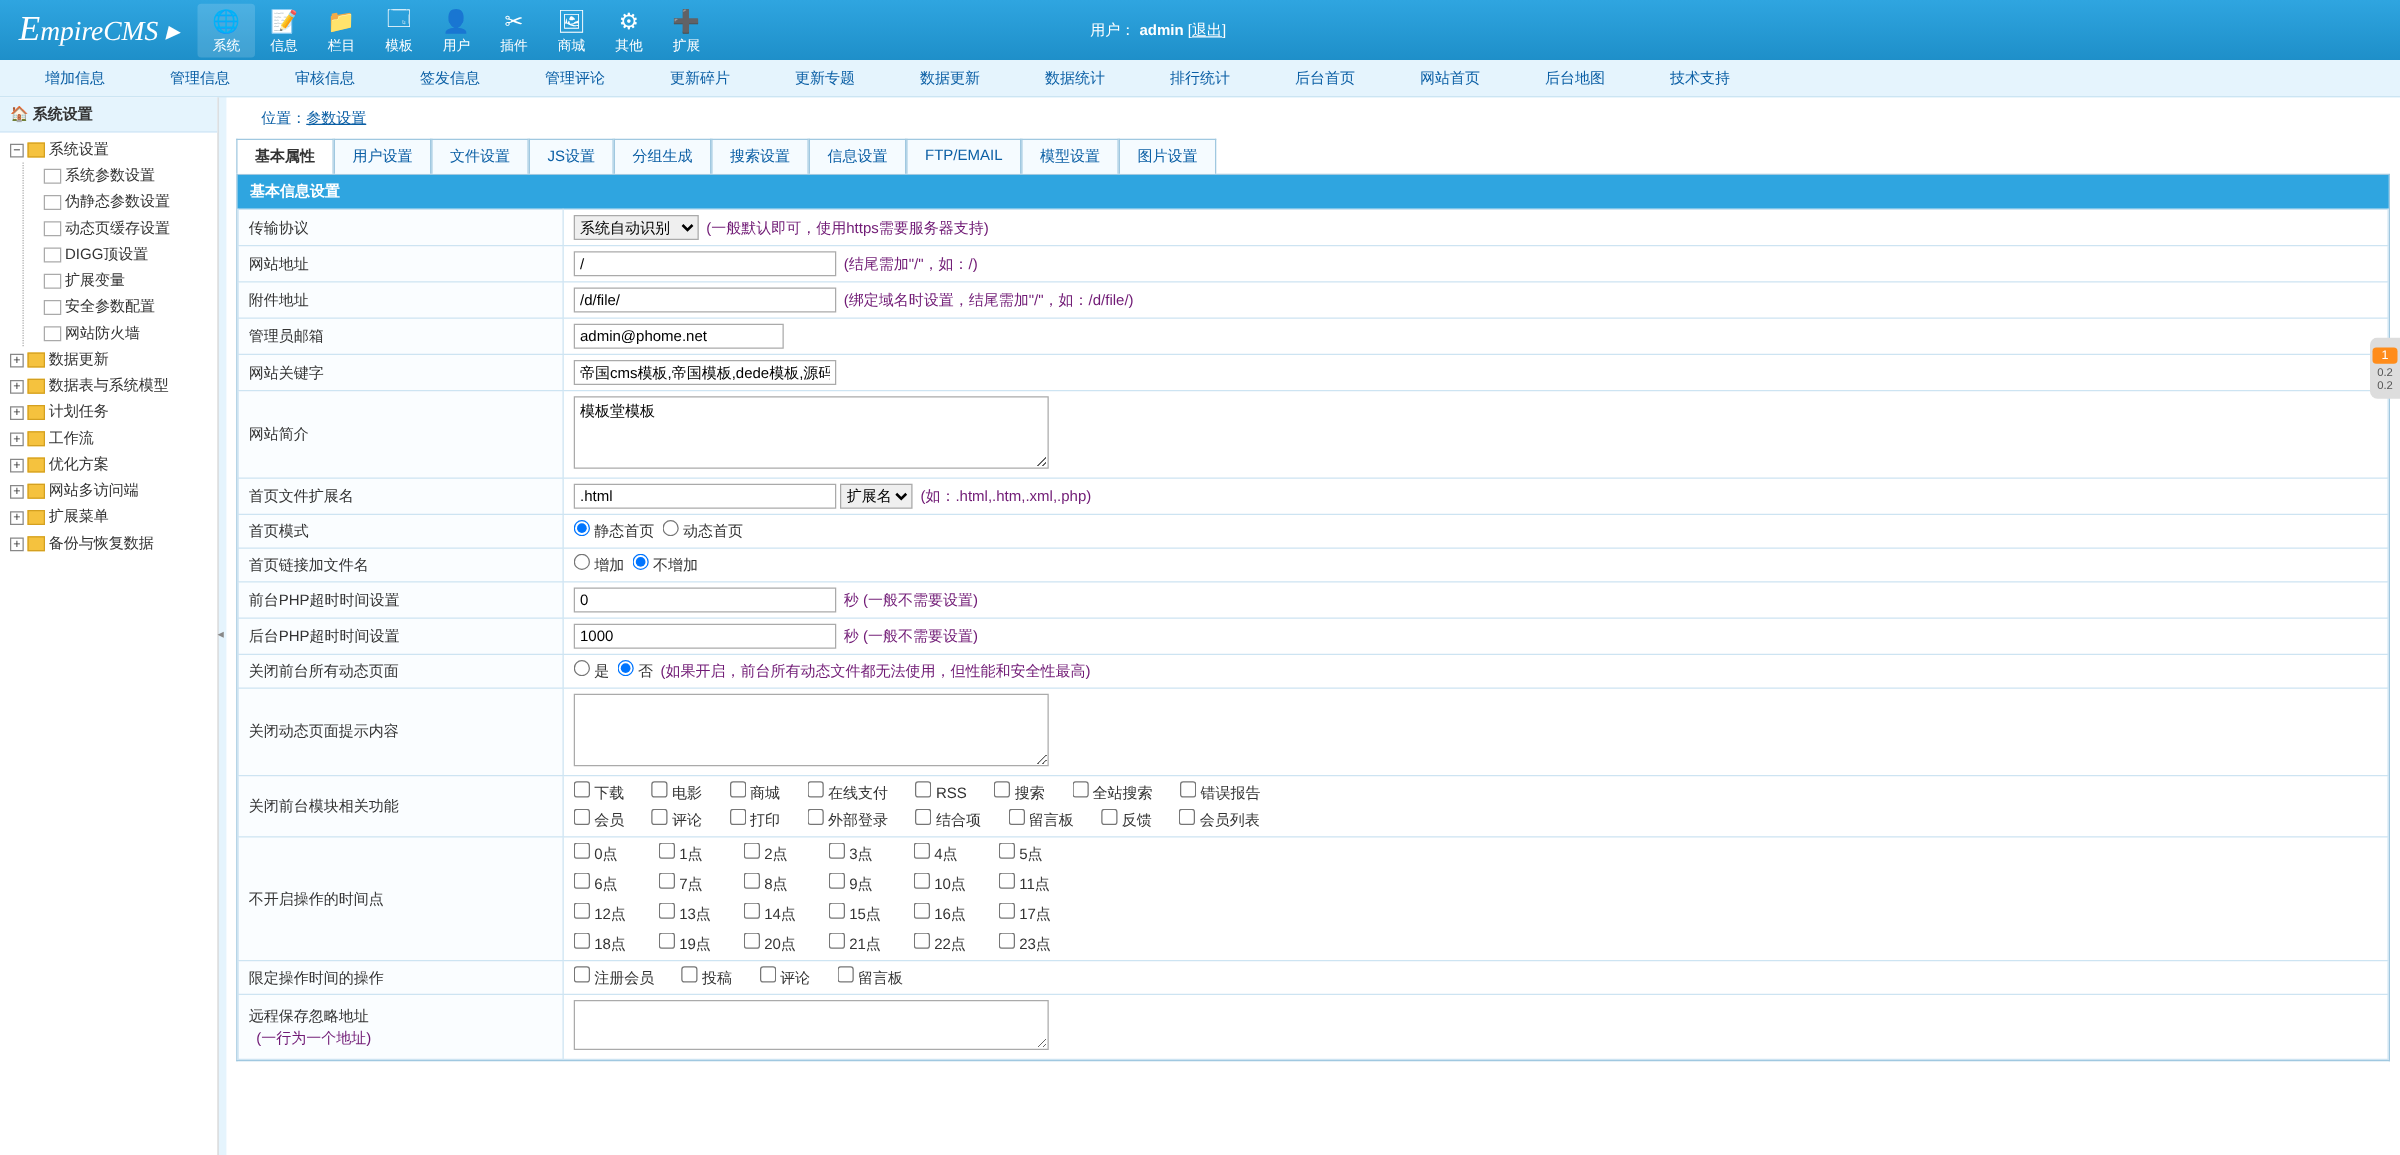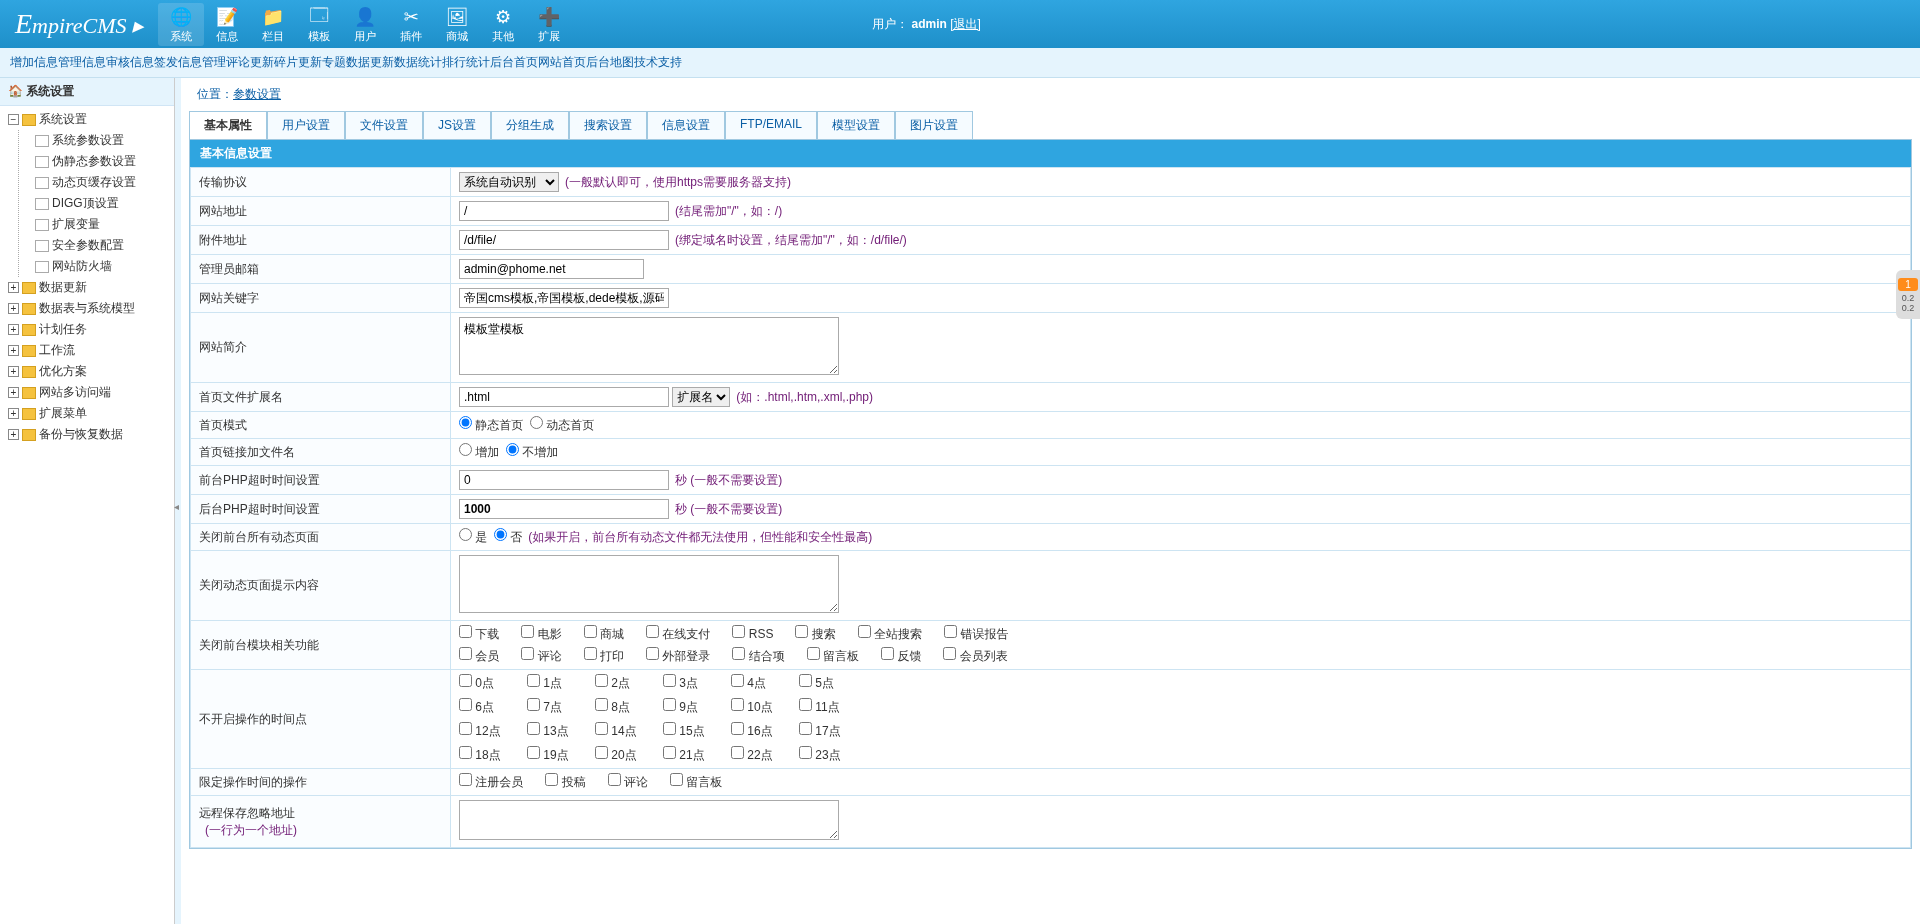--- a/index.html
+++ b/index.html
@@ -7,36 +7,36 @@
 .top-bar { background: linear-gradient(#2fa5e0, #1e8fc9); height: 48px; display: flex; align-items: center; }
 .logo { color: #fff; font-size: 22px; font-style: italic; padding: 0 15px; font-family: Georgia, serif; white-space: nowrap; }
 .logo span:first-child { font-size: 28px; }
 .top-icons { display: flex; }
 .top-icon { width: 46px; text-align: center; color: #fff; font-size: 11px; cursor: pointer; padding: 2px 0; }
 .top-icon.active { background: rgba(255,255,255,0.15); border-radius: 3px; }
 .top-icon .ic { height: 24px; display: flex; align-items: center; justify-content: center; font-size: 18px; }
 .top-user { color: #fff; margin-left: 300px; font-size: 12px; }
 .top-user a { color: #fff; }
 .sub-bar { background: #e5f4fd; padding: 6px 10px; border-bottom: 1px solid #c4e0f0; }
-.sub-bar a { color: #0b5fa5; margin: 0 0; text-decoration: none; font-size: 12px; }
+.sub-bar a { color: #0b5fa5; margin: 0 26px; text-decoration: none; font-size: 12px; }
 .main { display: flex; height: calc(100vh - 78px); }
 .sidebar { width: 175px; background: #fff; border-right: 1px solid #ccc; overflow: auto; font-size: 12px; }
 .side-title { background: #e5f4fd; padding: 5px 8px; font-weight: bold; color: #333; border-bottom: 1px solid #d0e5f5; }
 .tree { padding: 3px 0; }
 .tree-node { padding: 2px 0 2px 8px; white-space: nowrap; cursor: pointer; }
 .tree-node .tog { display: inline-block; width: 11px; height: 11px; border: 1px solid #888; text-align: center; line-height: 9px; font-size: 10px; margin-right: 3px; background: #fff; }
 .tree-node .fic { display: inline-block; width: 14px; height: 12px; margin-right: 3px; vertical-align: middle; }
 .fic.folder { background: #f5c23e; border: 1px solid #d4a020; }
 .fic.file { background: #fff; border: 1px solid #aaa; }
 .tree-sub { margin-left: 18px; border-left: 1px dotted #aaa; padding-left: 4px; }
 .tree-sub .tree-node { padding-left: 12px; }
 .splitter { width: 6px; background: #e5f4fd; cursor: col-resize; position: relative; }
 .splitter::after { content: "◂"; position: absolute; top: 50%; left: -1px; font-size: 10px; color: #888; }
 .content { flex: 1; background: #fff; overflow: auto; padding: 0; }
-.crumb { padding: 8px 16px; color: #0b5fa5; font-size: 12px; }
+.crumb { padding: 8px 28px; color: #0b5fa5; font-size: 12px; }
 .tabs { display: flex; border-bottom: 1px solid #a0c8e0; margin: 0 8px; }
 .tab { padding: 5px 14px; border: 1px solid #a0c8e0; border-bottom: none; margin-right: 0; background: #f5fbff; cursor: pointer; font-size: 12px; color: #0b5fa5; }
 .tab.active { background: #fff; font-weight: bold; color: #333; }
 .form-wrap { margin: 0 8px 8px; border: 1px solid #a0c8e0; border-top: none; }
 .section-head { background: #2fa5e0; color: #fff; padding: 5px 10px; font-size: 12px; font-weight: bold; }
 table.ftable { width: 100%; border-collapse: collapse; }
 table.ftable td { border: 1px solid #cde4f2; padding: 4px 8px; font-size: 12px; vertical-align: middle; }
 table.ftable td.lbl { width: 260px; background: #fafdff; }
 input[type="text"] { border: 1px solid #aaa; padding: 2px 4px; font-size: 12px; height: 20px; }
 textarea { border: 1px solid #aaa; padding: 3px 4px; font-size: 12px; font-family: inherit; }
@@ -152,21 +152,21 @@
         <tr>
               <td class="lbl">网站地址</td>
           <td><input type="text" style="width: 210px;" value="/"><span class="hint">(结尾需加"/"，如：/)</span></td>
             </tr>
         <tr>
               <td class="lbl">附件地址</td>
           <td><input type="text" style="width: 210px;" value="/d/file/"><span class="hint">(绑定域名时设置，结尾需加"/"，如：/d/file/)</span></td>
             </tr>
         <tr>
               <td class="lbl">管理员邮箱</td>
-          <td><input type="text" style="width: 185px;" value="admin@phome.net"></td>
+          <td><input type="text" style="width: 168px;" value="admin@phome.net"></td>
             </tr>
         <tr>
               <td class="lbl">网站关键字</td>
           <td><input type="text" style="width: 210px;" value="帝国cms模板,帝国模板,dede模板,源码分享,模板"></td>
             </tr>
         <tr>
               <td class="lbl">网站简介</td>
           <td><textarea style="width: 380px; height: 58px;">模板堂模板</textarea></td>
             </tr>
         <tr>
@@ -180,21 +180,21 @@
         <tr>
               <td class="lbl">首页链接加文件名</td>
           <td><label><input type="radio" name="iaf" style=""> <span>增加</span></label> &nbsp;<label><input type="radio" name="iaf" checked="" style=""> <span>不增加</span></label></td>
             </tr>
         <tr>
               <td class="lbl">前台PHP超时时间设置</td>
           <td><input type="text" style="width: 210px;" value="0"><span class="hint">秒 (一般不需要设置)</span></td>
             </tr>
         <tr>
               <td class="lbl">后台PHP超时时间设置</td>
-          <td><input type="text" style="width: 210px; font-weight: bold;" value="1000"><span class="hint">秒 (一般不需要设置)</span></td>
+          <td><input type="text" style="width: 210px;" value="1000"><span class="hint">秒 (一般不需要设置)</span></td>
             </tr>
         <tr>
               <td class="lbl">关闭前台所有动态页面</td>
           <td><label><input type="radio" name="cd" style=""> <span>是</span></label> &nbsp;<label><input type="radio" name="cd" checked="" style=""> <span>否</span></label><span class="hint">(如果开启，前台所有动态文件都无法使用，但性能和安全性最高)</span></td>
             </tr>
         <tr>
               <td class="lbl">关闭动态页面提示内容</td>
           <td><textarea style="width: 380px; height: 58px;"></textarea></td>
             </tr>
         <tr>

